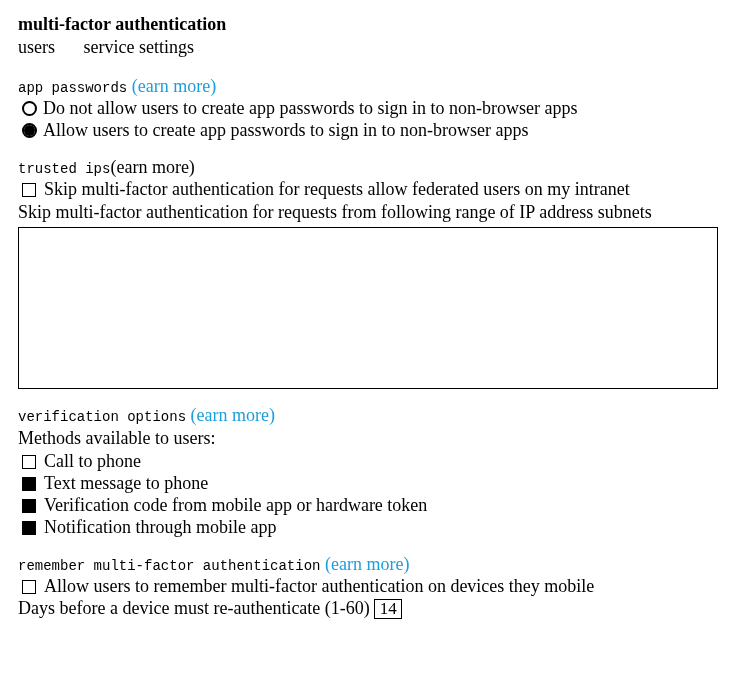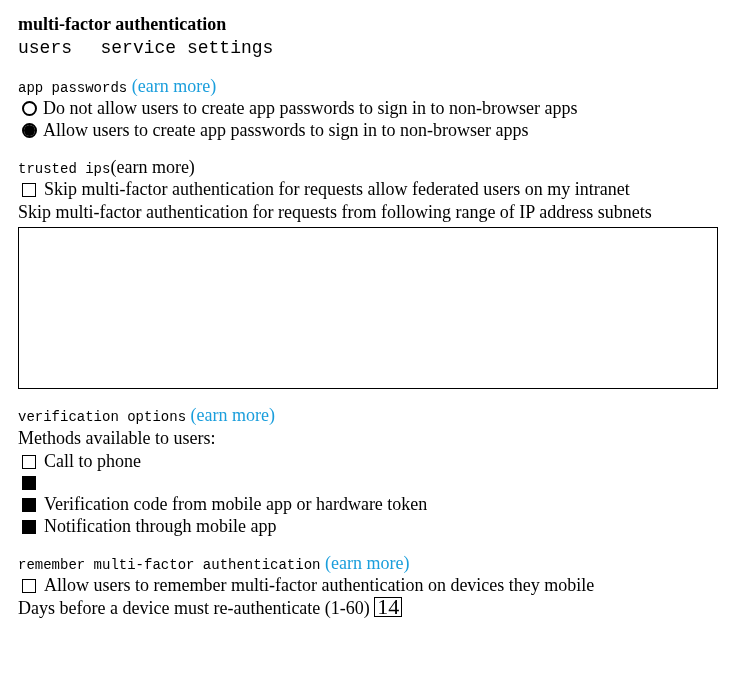--- a/index.html
+++ b/index.html
@@ -15,21 +15,20 @@
     font-weight: bold;
     font-size: 18px;
     margin-bottom: 2px;
   }
   .tabs {
     margin-bottom: 18px;
   }
   .tab {
     display: inline-block;
     margin-right: 24px;
-    font-family: Liberation Mono, monospace;
   }
   .section {
     margin-bottom: 16px;
   }
   .section-header {
     font-family: 'Courier New', Courier, monospace;
     font-size: 14px;
   }
   .learn-link {
     color: #1a9edc;
@@ -82,21 +81,21 @@
     font-family: inherit;
     font-size: inherit;
     resize: none;
     padding: 4px;
     box-sizing: border-box;
     display: block;
   }
   .days-input {
     width: 28px;
     font-family: 'Times New Roman', serif;
-    font-size: 22px;
+    font-size: 17px;
     text-align: center;
     border: 1.5px solid #000;
     padding: 0;
     height: 20px;
     box-sizing: border-box;
     vertical-align: baseline;
   }
   .sub-label {
     margin: 2px 0;
   }
@@ -145,20 +144,21 @@
     <span> </span>
     <span class="learn-link">(earn more)</span>
   </div>
   <div class="sub-label">Methods available to users:</div>
   <div class="option-line">
     <span class="checkbox"></span>
     <span>Call to phone</span>
   </div>
   <div class="option-line">
     <span class="checkbox checked"></span>
+    <span>Text message to phone</span>
   </div>
   <div class="option-line">
     <span class="checkbox checked"></span>
     <span>Verification code from mobile app or hardware token</span>
   </div>
   <div class="option-line">
     <span class="checkbox checked"></span>
     <span>Notification through mobile app</span>
   </div>
 </div>

